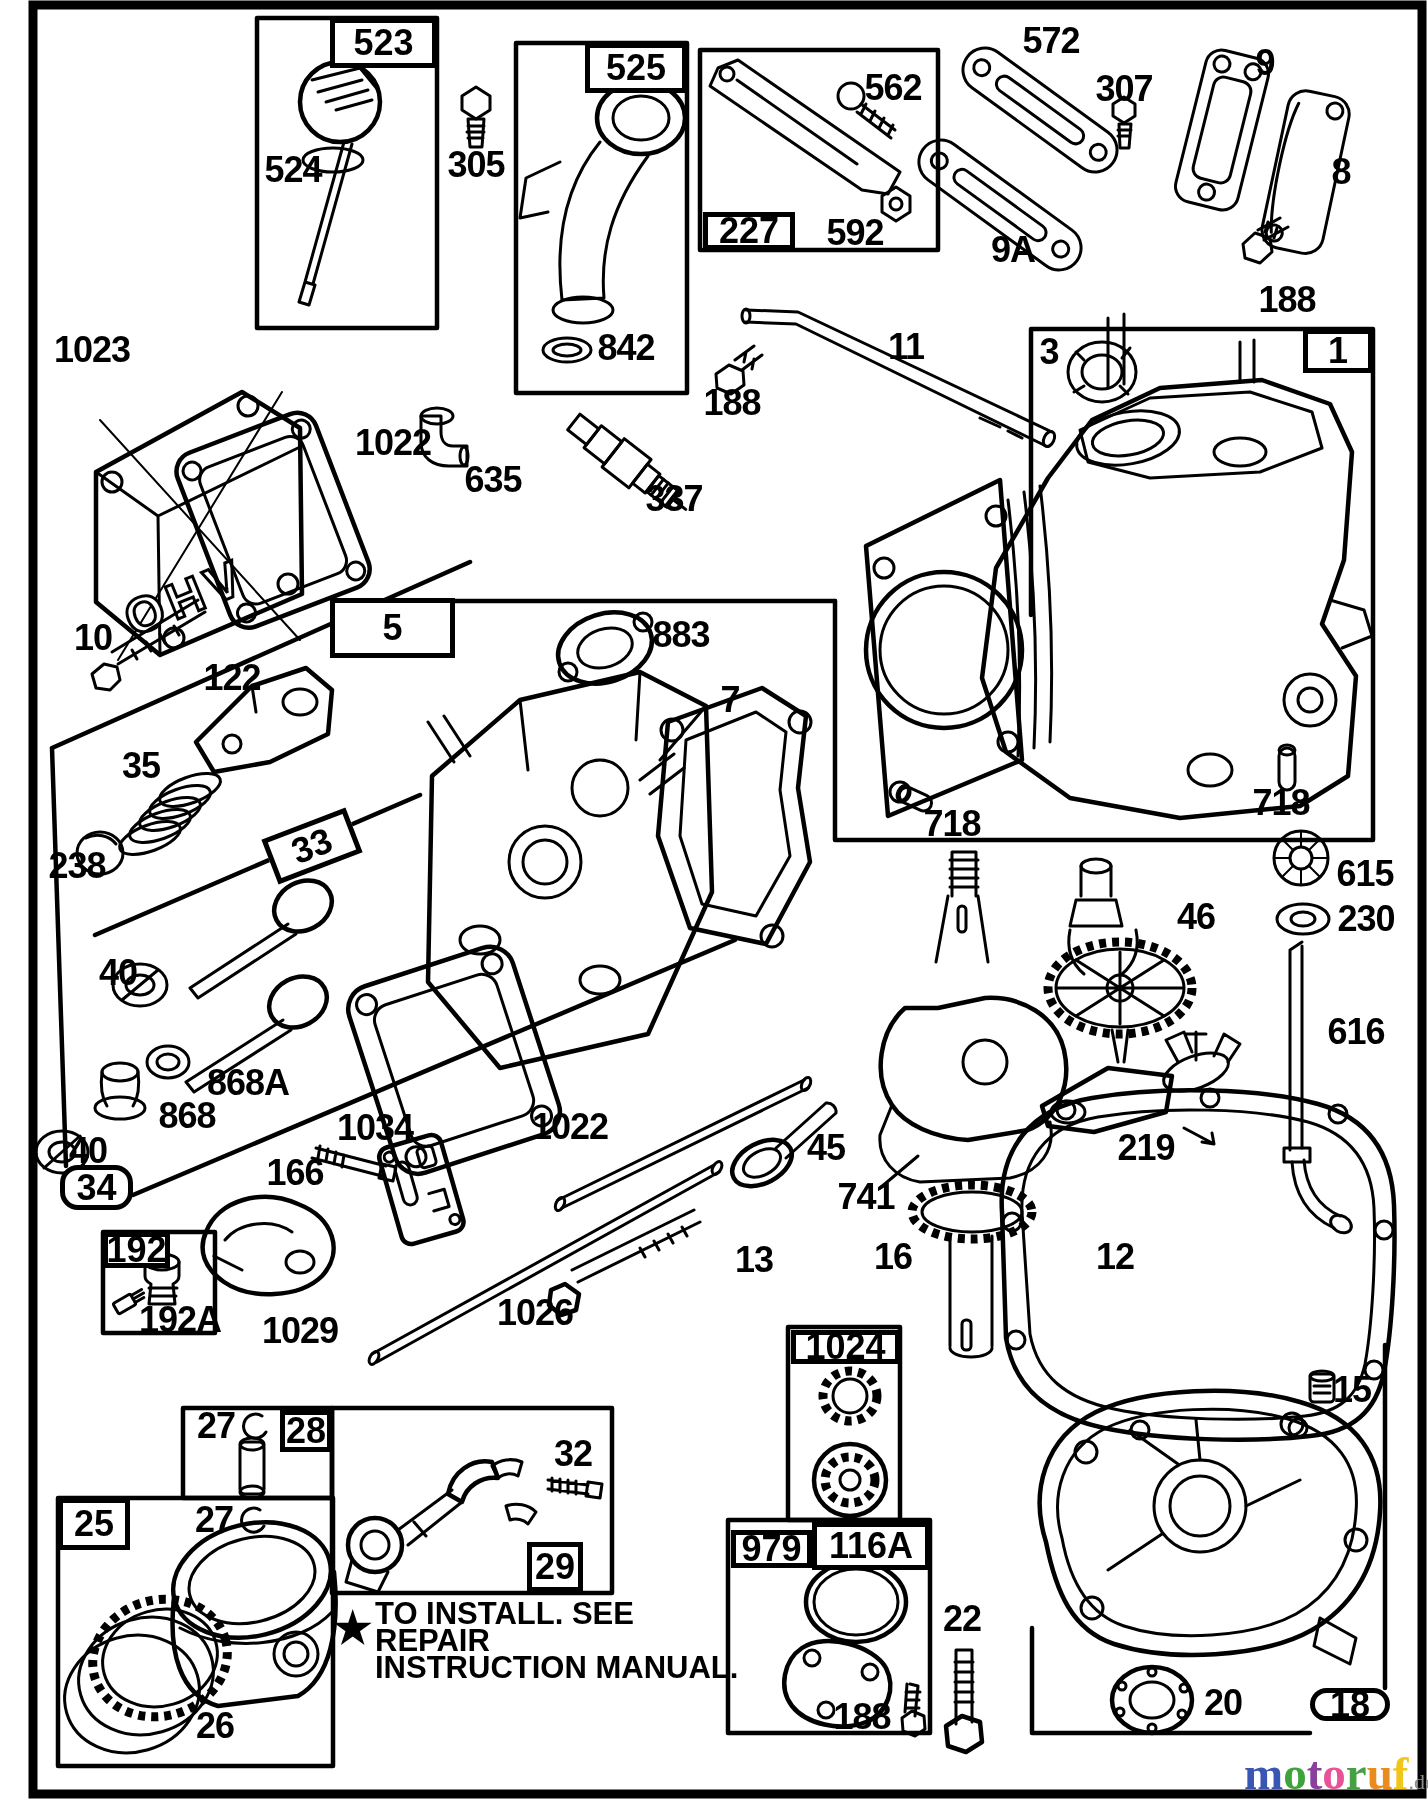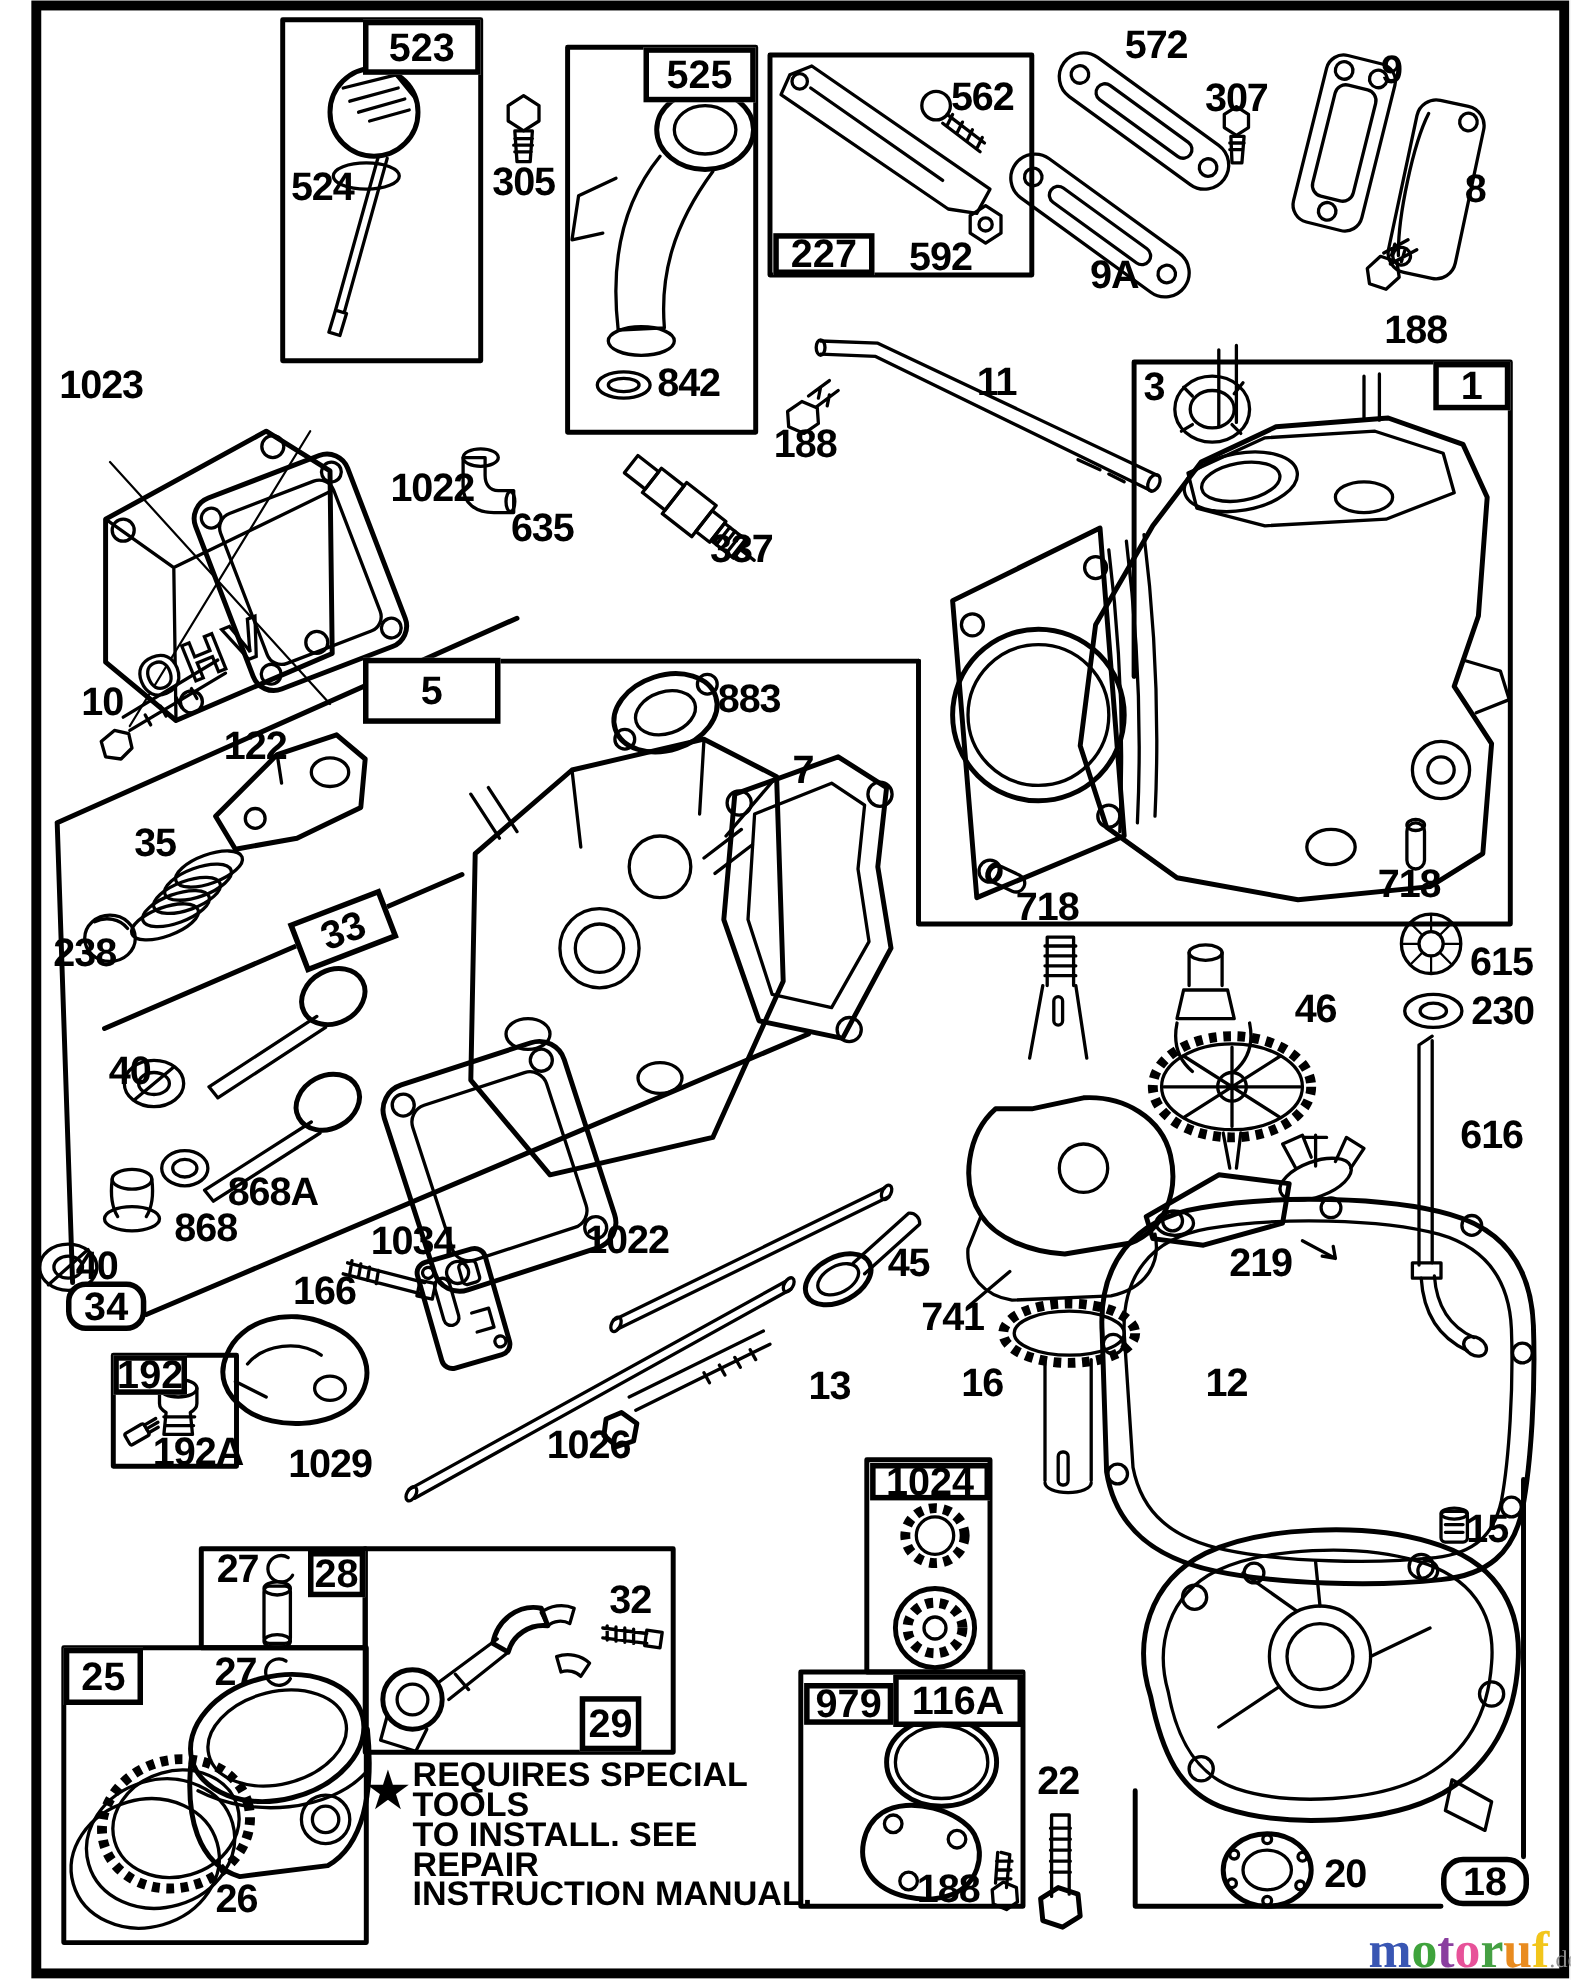--- a/index.html
+++ b/index.html
@@ -507,21 +507,20 @@
   </g>
   <g>
     <path d="M548,1480 l40,5 M548,1489 l40,5 M552,1478 v13 m8,-12 v13 m8,-12 v13 m8,-12 v13" class="ln"></path>
     <path d="M588,1482 l14,2 -2,14 -14,-2 z" class="ln"></path>
   </g>
 </svg>
 
   <div id="note" style="left:333px;top:1600px;width:420px;">
     <span class="star">★</span>
     <div class="lines">
-      <div>REQUIRES SPECIAL TOOLS</div>
       <div>TO INSTALL.  SEE REPAIR</div>
       <div>INSTRUCTION MANUAL.</div>
     </div>
   </div>
 
   <div id="logo">
     <span id="logo-letters"><span style="color: rgb(57, 86, 179);">m</span><span style="color: rgb(63, 163, 60);">o</span><span style="color: rgb(138, 63, 159);">t</span><span style="color: rgb(231, 82, 153);">o</span><span style="color: rgb(69, 160, 67);">r</span><span style="color: rgb(233, 139, 31);">u</span><span style="color: rgb(242, 197, 27);">f</span></span><span class="suffix" style="color: rgb(141, 141, 141);">.de</span>
   </div>
 
 <div class="plabel" style="left: 293px; top: 170px; font-size: 36px;">524</div>
@@ -585,14 +584,14 @@
     <div class="lbox" style="left: 330px; top: 598px; width: 125px; height: 60px; font-size: 36px;">5</div>
     <div class="lbox" style="left: 267px; top: 822px; width: 90px; height: 48px; font-size: 36px; transform: rotate(-21deg);">33</div>
     <div class="lbox" style="left: 60px; top: 1165px; width: 73px; height: 45px; font-size: 36px; border-radius: 18px;">34</div>
     <div class="lbox" style="left: 103px; top: 1232px; width: 67px; height: 36px; font-size: 36px;">192</div>
     <div class="lbox" style="left: 58px; top: 1498px; width: 72px; height: 52px; font-size: 36px;">25</div>
     <div class="lbox" style="left: 280px; top: 1410px; width: 52px; height: 42px; font-size: 36px;">28</div>
     <div class="lbox" style="left: 527px; top: 1542px; width: 56px; height: 50px; font-size: 36px;">29</div>
     <div class="lbox" style="left: 791px; top: 1330px; width: 109px; height: 34px; font-size: 36px;">1024</div>
     <div class="lbox" style="left: 731px; top: 1530px; width: 81px; height: 38px; font-size: 36px;">979</div>
     <div class="lbox" style="left: 812px; top: 1522px; width: 118px; height: 48px; font-size: 36px;">116A</div>
-    <div class="lbox" style="left: 1310px; top: 1688px; width: 80px; height: 45px; font-size: 36px; border-radius: 20px;">18</div>
+    <div class="lbox" style="left: 1310px; top: 1688px; width: 80px; height: 33px; font-size: 36px; border-radius: 20px;">18</div>
   </div>
 
 </body></html>

